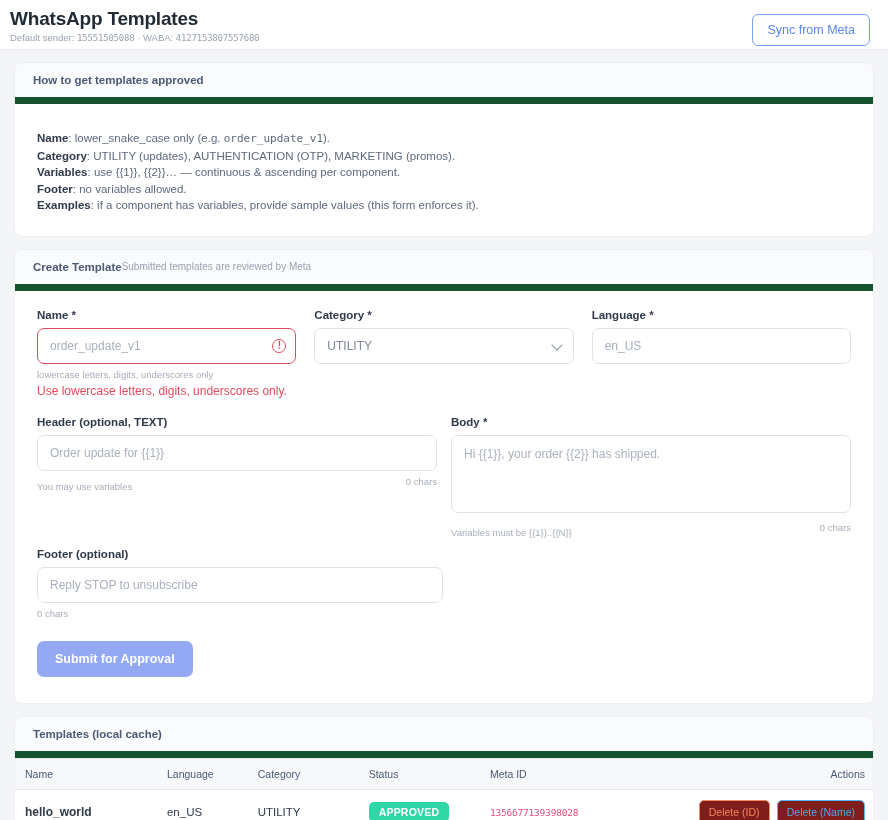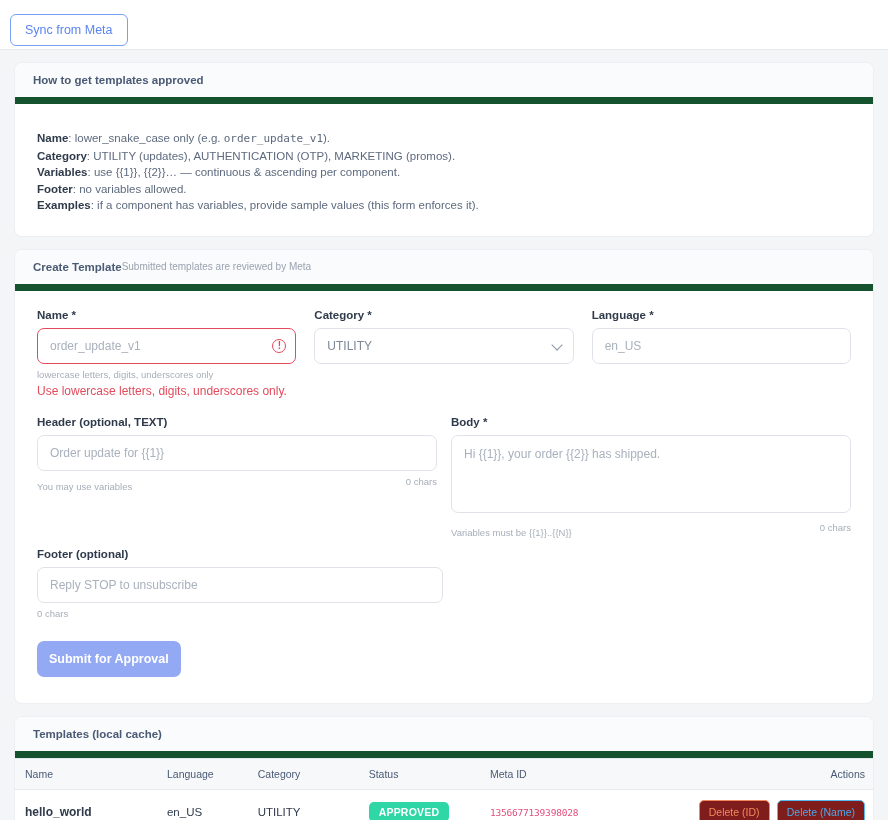--- a/index.html
+++ b/index.html
@@ -177,21 +177,21 @@
     line-height: 16px;
   }
   .footer-field { width: 406px; margin-top: 10px; }
 
   .submit-btn {
     margin-top: 22px;
     background: #93a9f4;
     color: #ffffff;
     border: none;
     border-radius: 7px;
-    padding: 11px 12px;
+    padding: 11px 18px;
     font-size: 12.5px;
     font-weight: bold;
     cursor: pointer;
     font-family: "Liberation Sans", sans-serif;
   }
 
   
   .tbl-card { margin-bottom: 14px; }
   table { width: 100%; border-collapse: collapse; }
   thead th {
@@ -244,20 +244,30 @@
     font-family: "Liberation Sans", sans-serif;
     margin-left: 4px;
   }
   .act-id   { border: 1px solid #f2885e; color: #f2885e; }
   .act-name { border: 1px solid #5ab8ef; color: #4aa8e8; }
 </style>
 </head>
 <body>
 
 <div class="topbar">
+  <div class="title-wrap">
+    <div class="page-title">WhatsApp Templates</div>
+    <div class="page-sub">
+      <span>Default sender:</span>
+      <span class="mono">15551505088</span>
+      <span>·</span>
+      <span>WABA:</span>
+      <span class="mono">4127153807557680</span>
+    </div>
+  </div>
   <button class="sync-btn">Sync from Meta</button>
 </div>
 
 <div class="card">
   <div class="card-head">
     <span class="card-head-title">How to get templates approved</span>
   </div>
   <div class="help-body">
     <div class="help-line">
       <b>Name</b><span>: lower_snake_case only (e.g. </span><span class="mono">order_update_v1</span><span>).</span>

